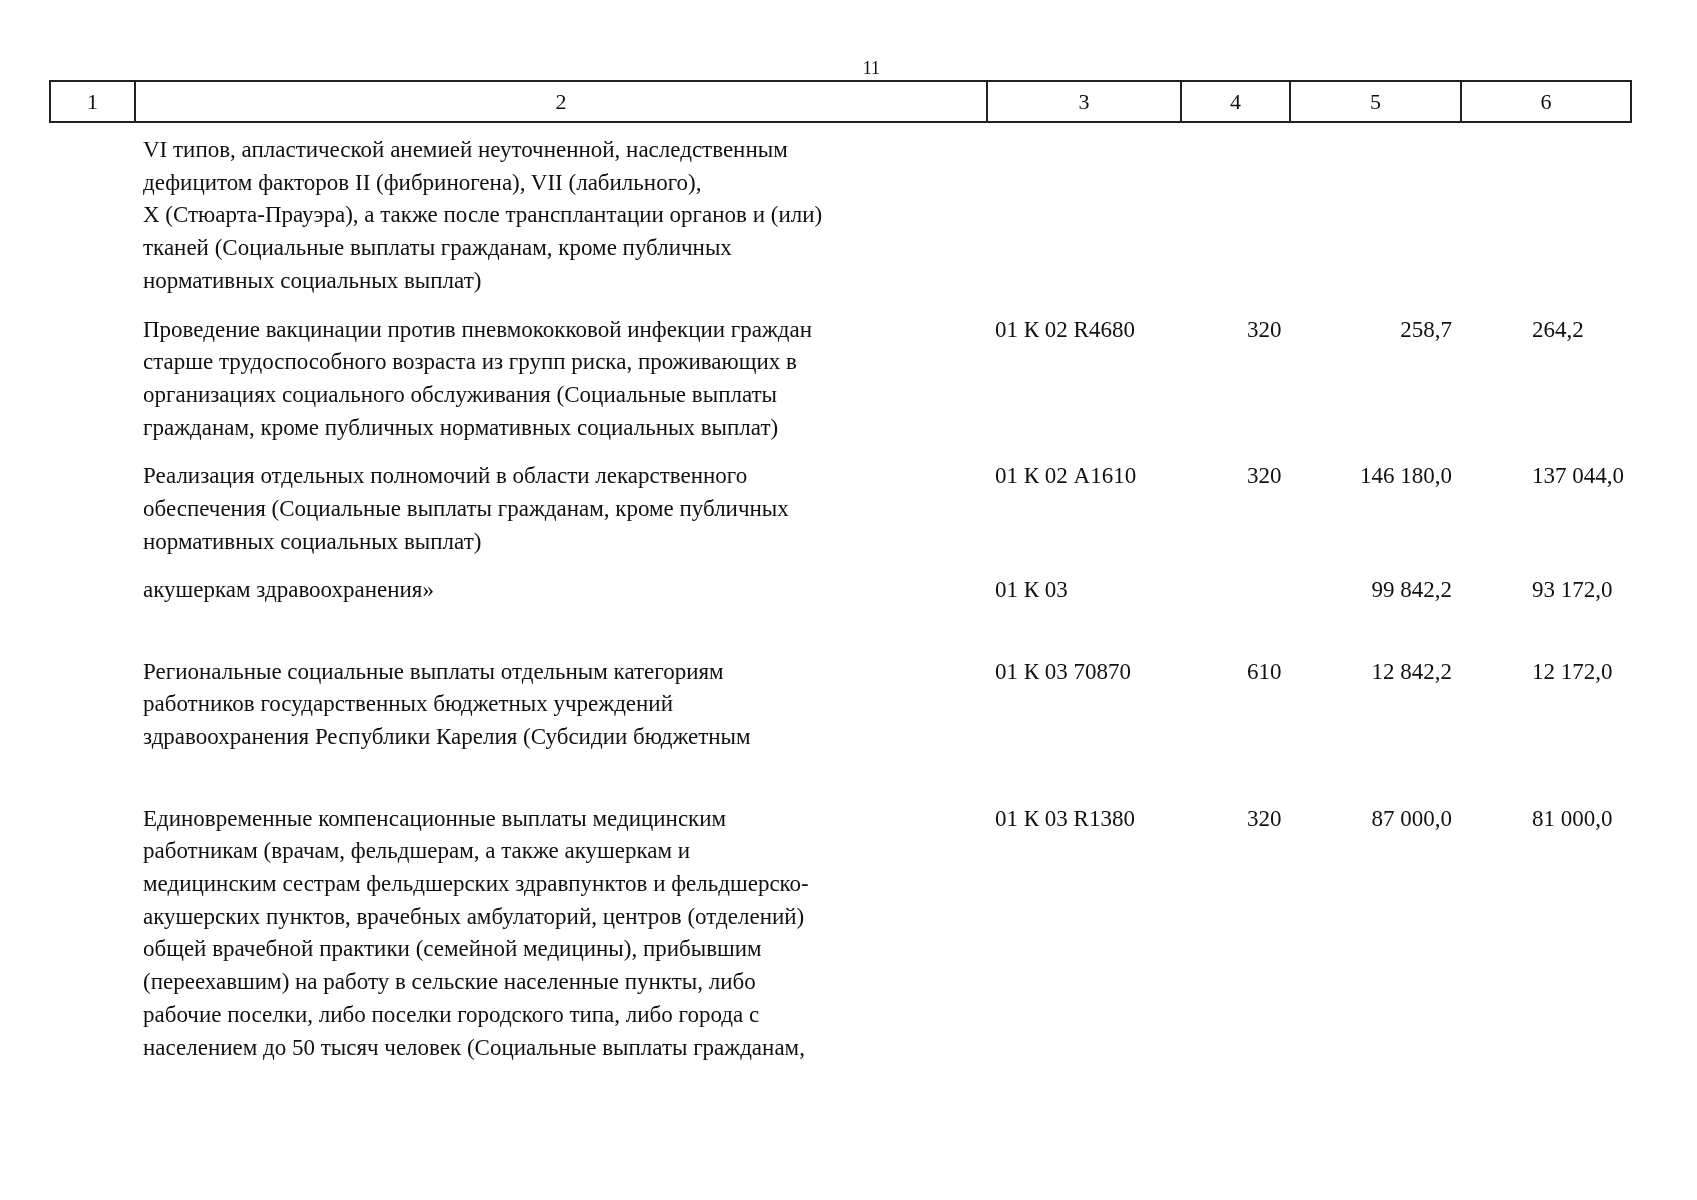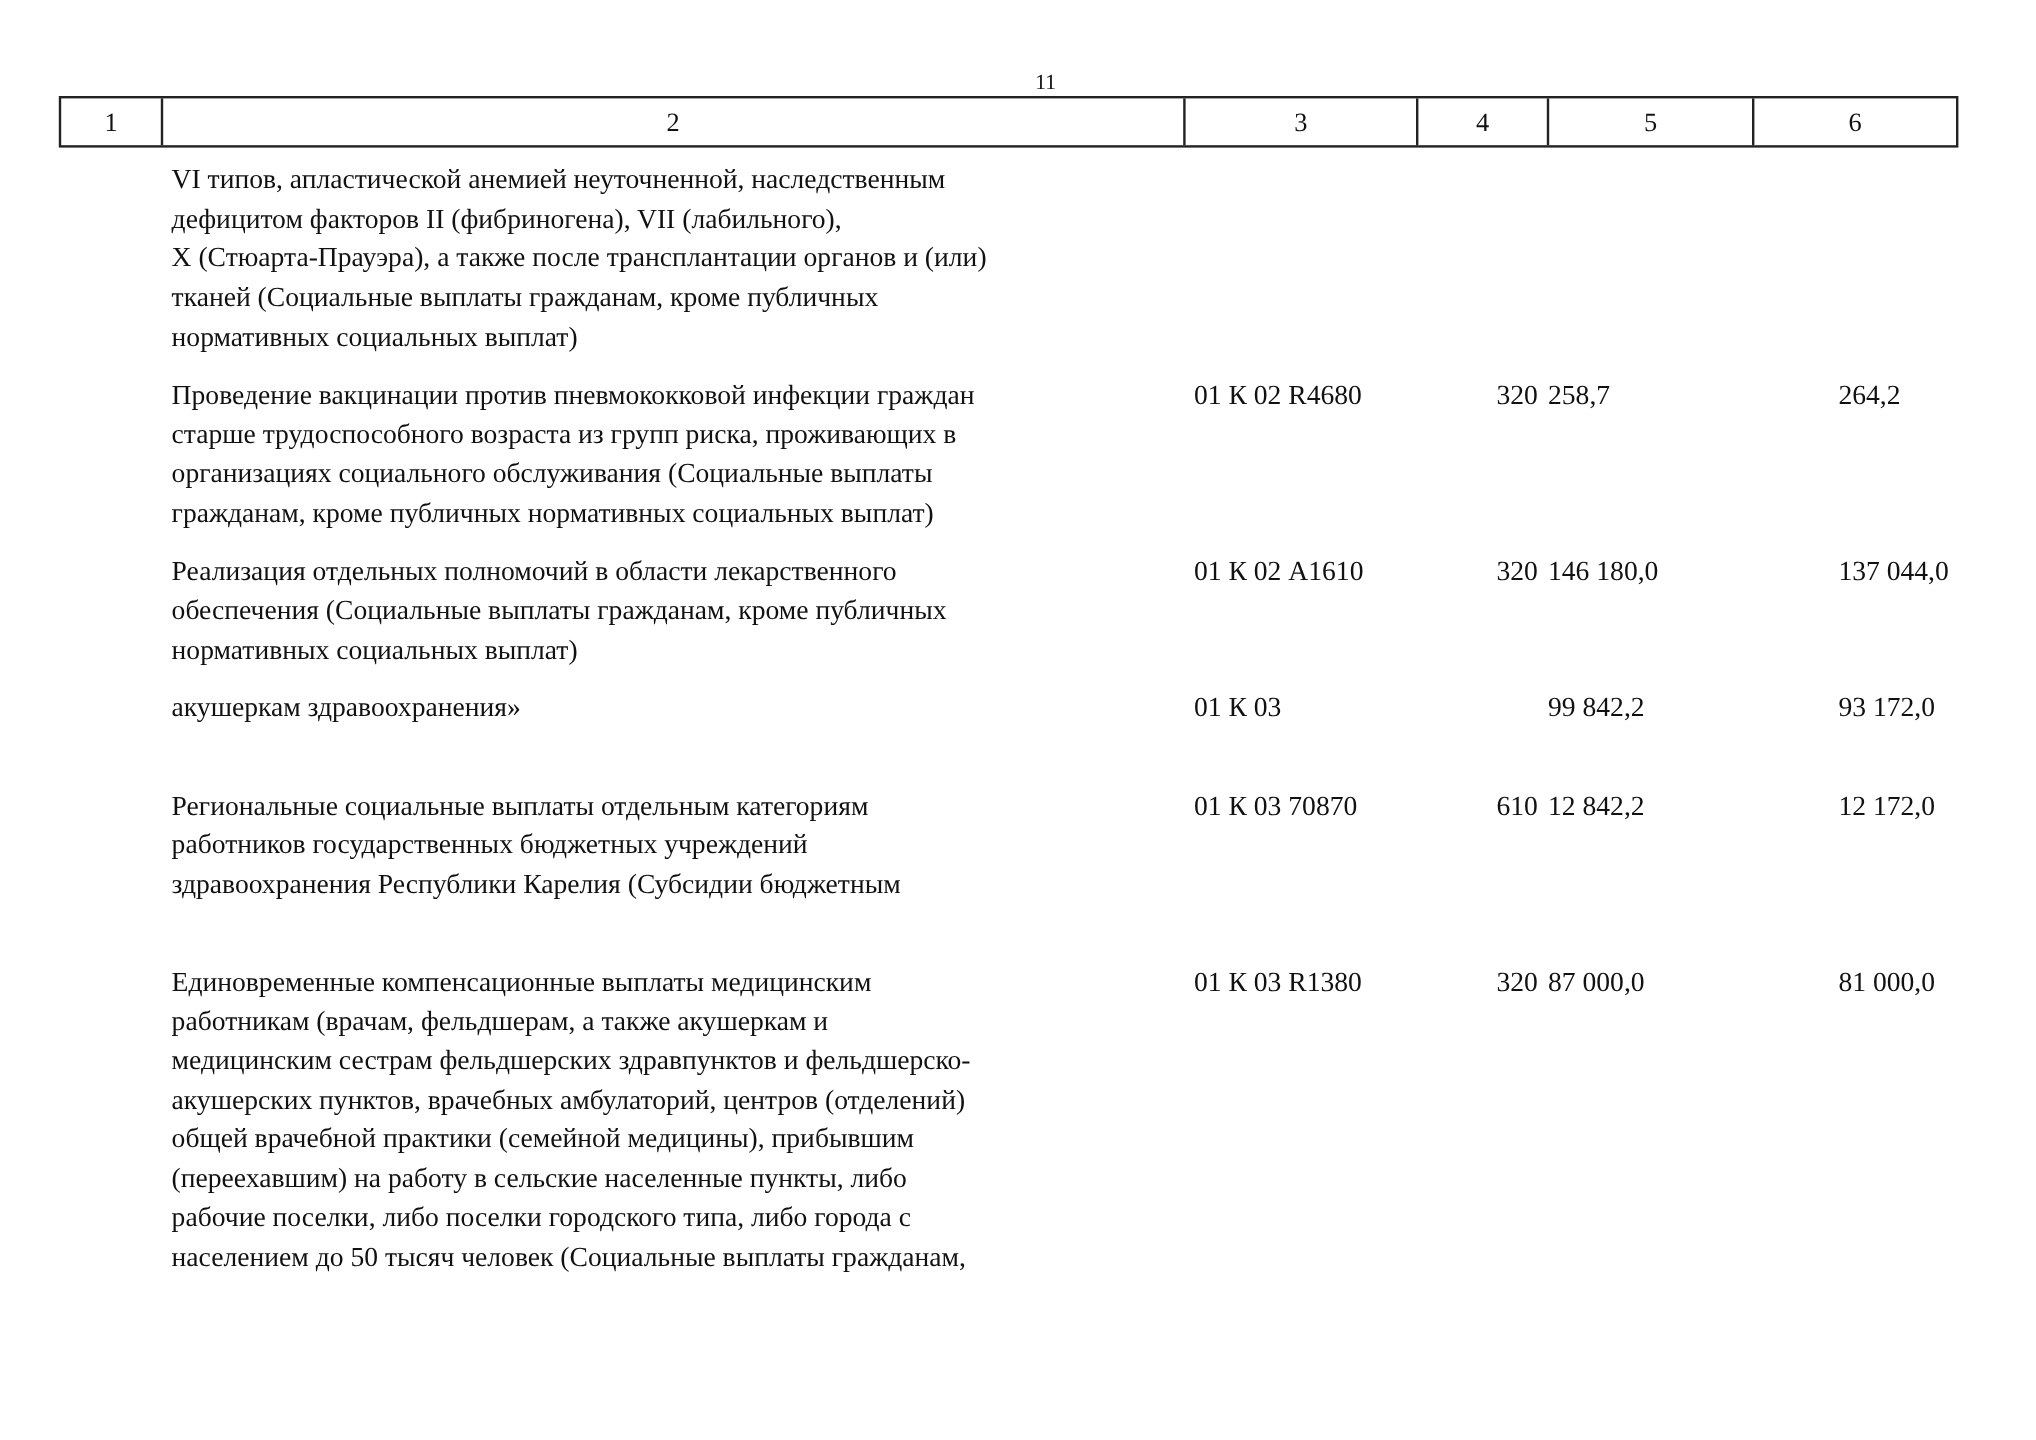--- a/index.html
+++ b/index.html
@@ -10,21 +10,21 @@
   .hdr { position:absolute; top:80px; left:49px; width:1583px; height:43px;
          border:2px solid #222; box-sizing:border-box; display:flex; }
   .hdr .c { border-right:2px solid #222; box-sizing:border-box; text-align:center;
             font-size:22px; line-height:39px; }
   .hdr .c:last-child { border-right:none; }
   .rows { position:absolute; top:134px; left:0; width:1697px; }
   .row { position:relative; display:flex; font-size:23px; line-height:32.7px; margin-bottom:16px; }
   .row .name { position:absolute; left:143px; width:845px; }
   .row .code { position:absolute; left:995px; width:180px; white-space:nowrap; }
   .row .vr { position:absolute; left:1207px; width:100px; white-space:nowrap;margin-left:40px; }
-  .row .v5 { position:absolute; left:1290px; width:162px; white-space:nowrap; }
+  .row .v5 { position:absolute; left:1290px; width:162px; text-align:right; white-space:nowrap; }
   .row .v6 { position:absolute; left:1532px; width:164px; text-align:left; white-space:nowrap; }
   .line { display:block; white-space:nowrap; }
 </style>
 </head>
 <body>
 
 <div class="page-num">11</div>
 
 <div class="hdr">
   <div class="c" style="width:85px">1</div>

